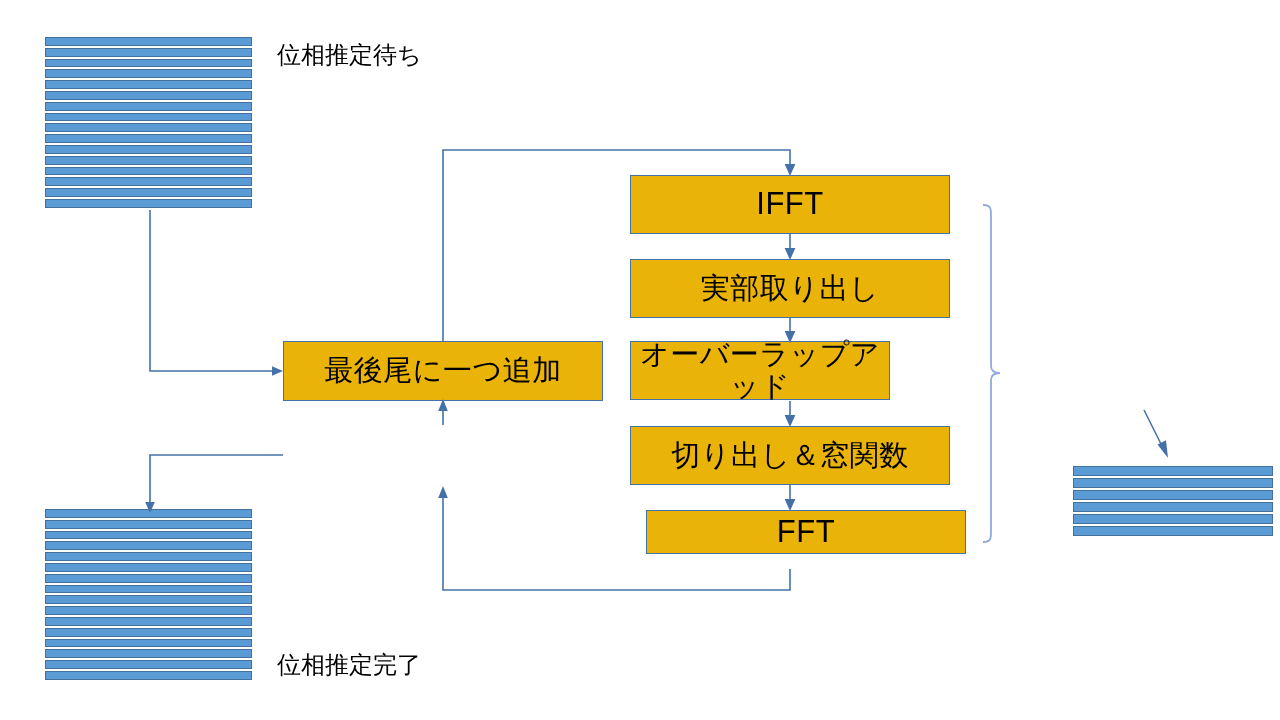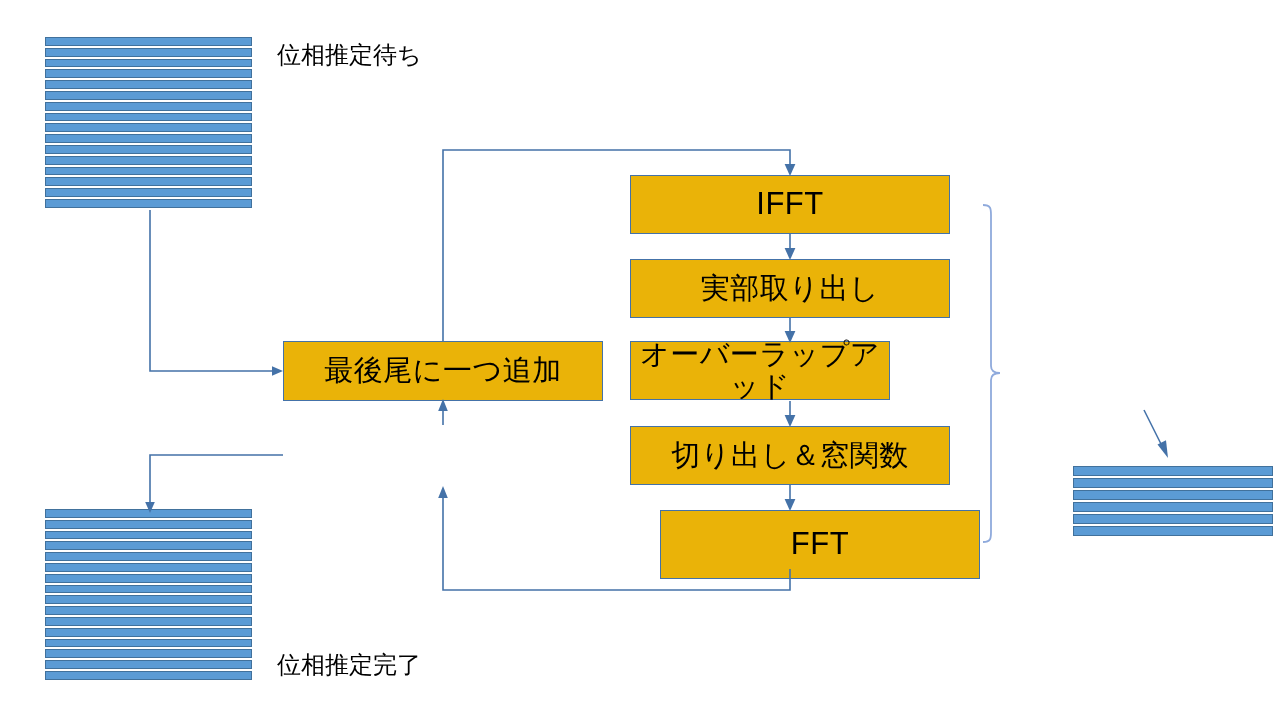--- a/index.html
+++ b/index.html
@@ -142,21 +142,21 @@
 
 
   <div class="pbox lat" id="box-ifft" style="left:630px; top:175px; width:320px; height:59px; font-size:31px;">IFFT</div>
 
   <div class="pbox alpha" id="box-real-part" style="left:630px; top:259px; width:320px; height:59px;">実部取り出し</div>
 
   <div class="pbox alpha" id="box-overlap-add" style="left:630px; top:341px; width:260px; height:59px;">オーバーラップアッド</div>
 
   <div class="pbox alpha" id="box-frame-window" style="left:630px; top:426px; width:320px; height:59px;">切り出し＆窓関数</div>
 
-  <div class="pbox lat" id="box-fft" style="left:660px; top:510px; width:320px; height:69px; font-size:31px;">FFT</div>
+  <div class="pbox lat" id="box-fft" style="left:646px; top:510px; width:320px; height:44px; font-size:31px;">FFT</div>
 
 
   <svg id="wires" viewBox="0 0 1280 720">
 
     <g>
       <polyline points="150,210 150,371 275,371"></polyline>
       <polygon class="head" points="283,371 272,366.2 272,375.8"></polygon>
     </g>
 
     <g>

